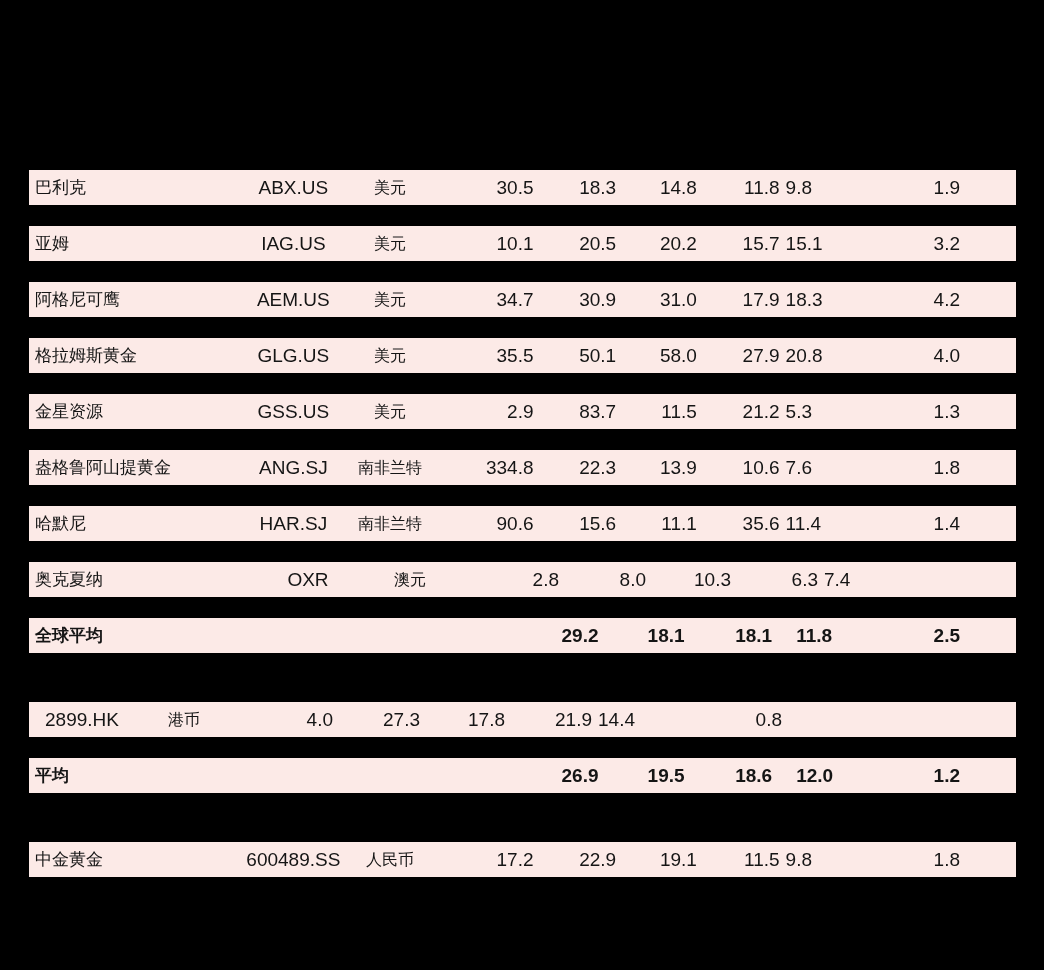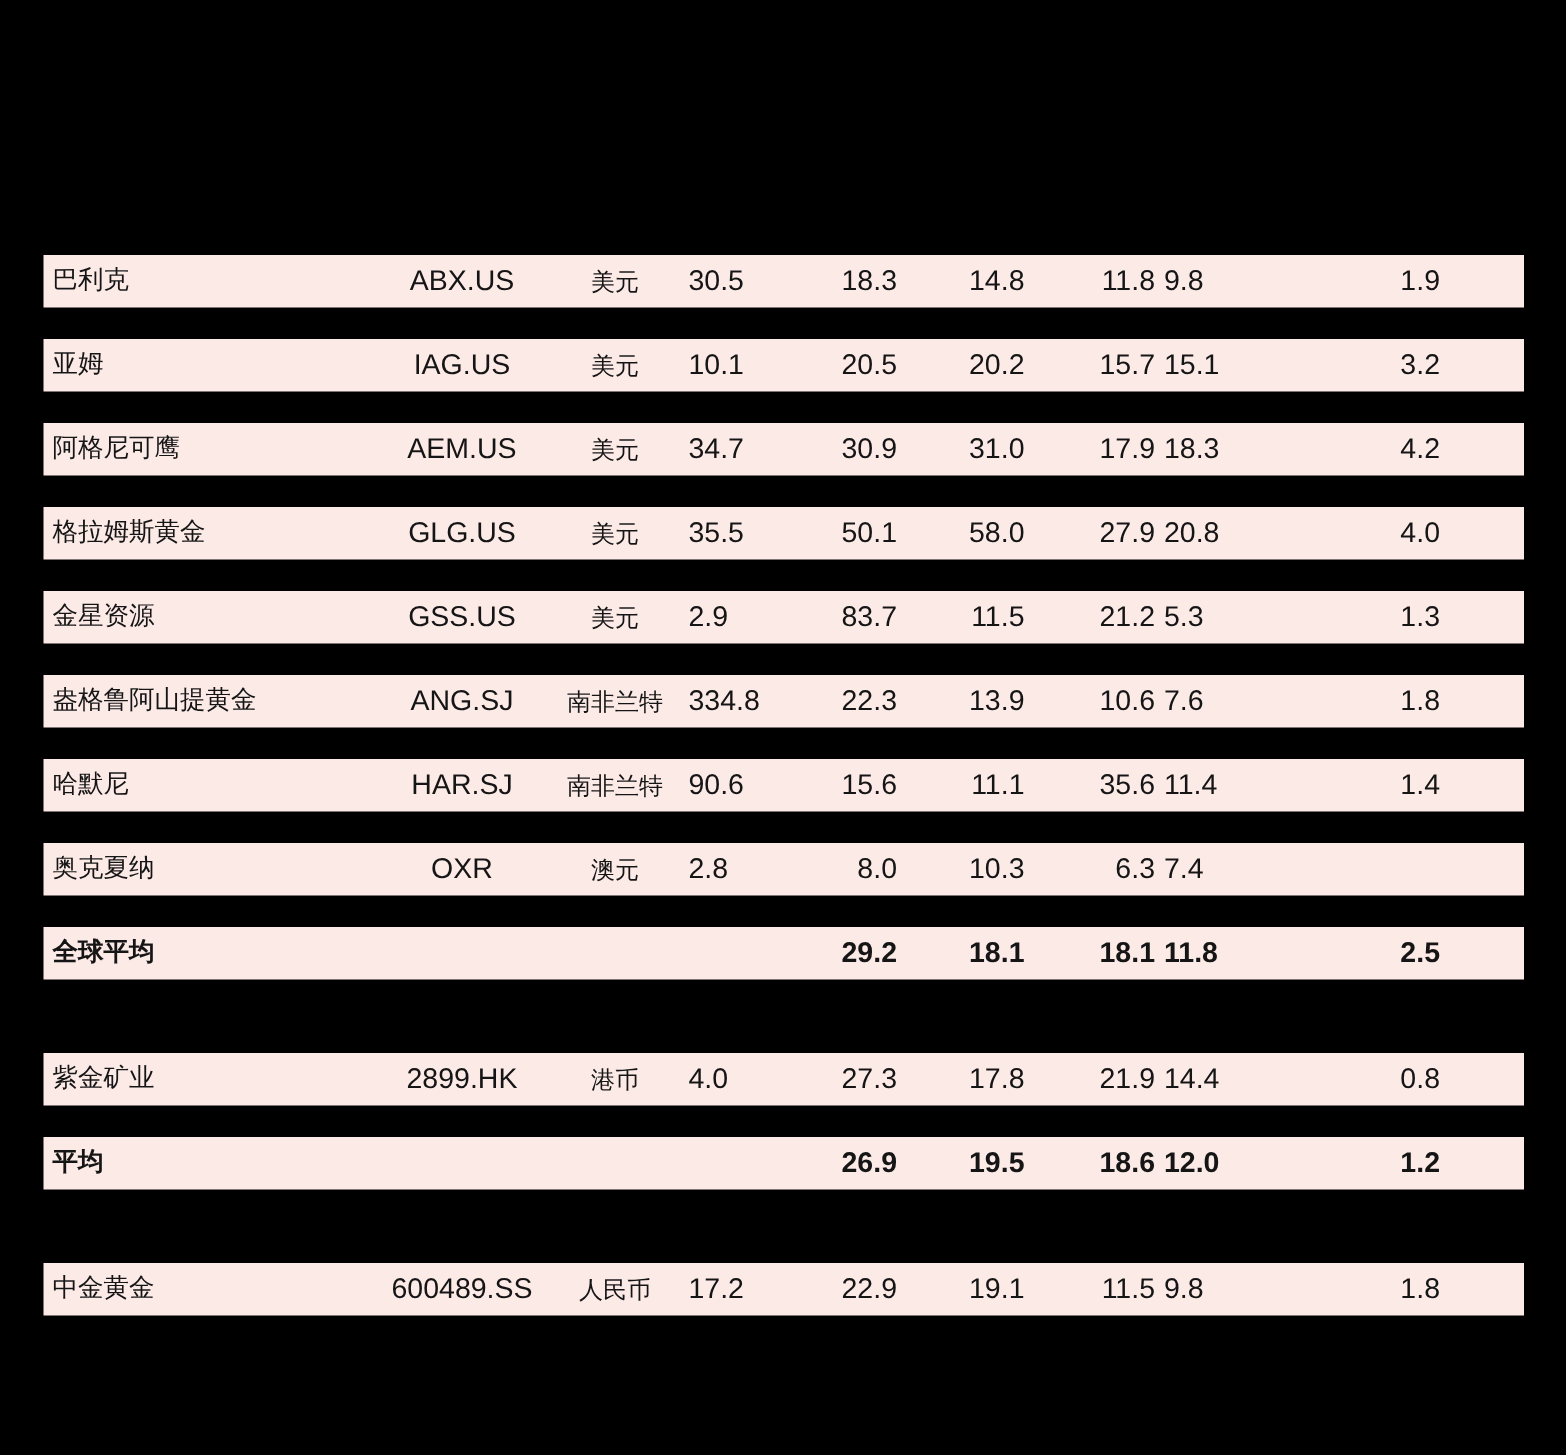--- a/index.html
+++ b/index.html
@@ -22,21 +22,21 @@
 
   .row {
     display: flex;
     align-items: center;
     height: 35px;
     margin-bottom: 21px;
     background: var(--row-bg, #fceae7);
     color: var(--text-color, #151515);
   }
   .row.gap-after { margin-bottom: 49px; }
-  .row.bold { font-weight: bold; }
+  .row.bold { font-weight: bold; gap: 18px; }
 
   .cell {
     white-space: nowrap;
     font-size: 19px;
     line-height: 35px;
     height: 35px;
   }
   .c-name {
     width: 226px;
     padding-left: 6px;
@@ -44,21 +44,21 @@
     font-size: 17px;
     font-family: "DejaVu Serif", serif;
   }
   .c-ticker  { width: 106px; text-align: center; }
   .c-curr    {
     width: 98px;
     text-align: center;
     font-size: 16px;
     font-family: "DejaVu Serif", serif;
   }
-  .c-price   { width: 58px;  padding-right: 6px; }
+  .c-price   { width: 58px;  text-align: right; padding-right: 6px; margin-left: 48px; }
   .c-v1      { width: 87px;  text-align: right; padding-right: 6px; }
   .c-v2      { width: 85px;  text-align: right; padding-right: 6px; }
   .c-v3      { width: 87px;  text-align: right; padding-right: 6px; }
   .c-v4      { width: 76px;  padding-right: 6px; }
   .c-v5      { width: 164px; text-align: right; padding-right: 56px; }
 </style>
 </head>
 <body style="background: rgb(0, 0, 0);">
 
 <div class="table">
@@ -163,21 +163,20 @@
     <div class="cell c-curr"></div>
     <div class="cell c-price"></div>
     <div class="cell c-v1 vcell">29.2</div>
     <div class="cell c-v2 vcell">18.1</div>
     <div class="cell c-v3 vcell">18.1</div>
     <div class="cell c-v4 vcell">11.8</div>
     <div class="cell c-v5 vcell">2.5</div>
   </div>
 
   <div class="row">
-    <div class="cell c-name">紫金矿业</div>
     <div class="cell c-ticker">2899.HK</div>
     <div class="cell c-curr">港币</div>
     <div class="cell c-price">4.0</div>
     <div class="cell c-v1 vcell">27.3</div>
     <div class="cell c-v2 vcell">17.8</div>
     <div class="cell c-v3 vcell">21.9</div>
     <div class="cell c-v4 vcell">14.4</div>
     <div class="cell c-v5 vcell">0.8</div>
   </div>
 

